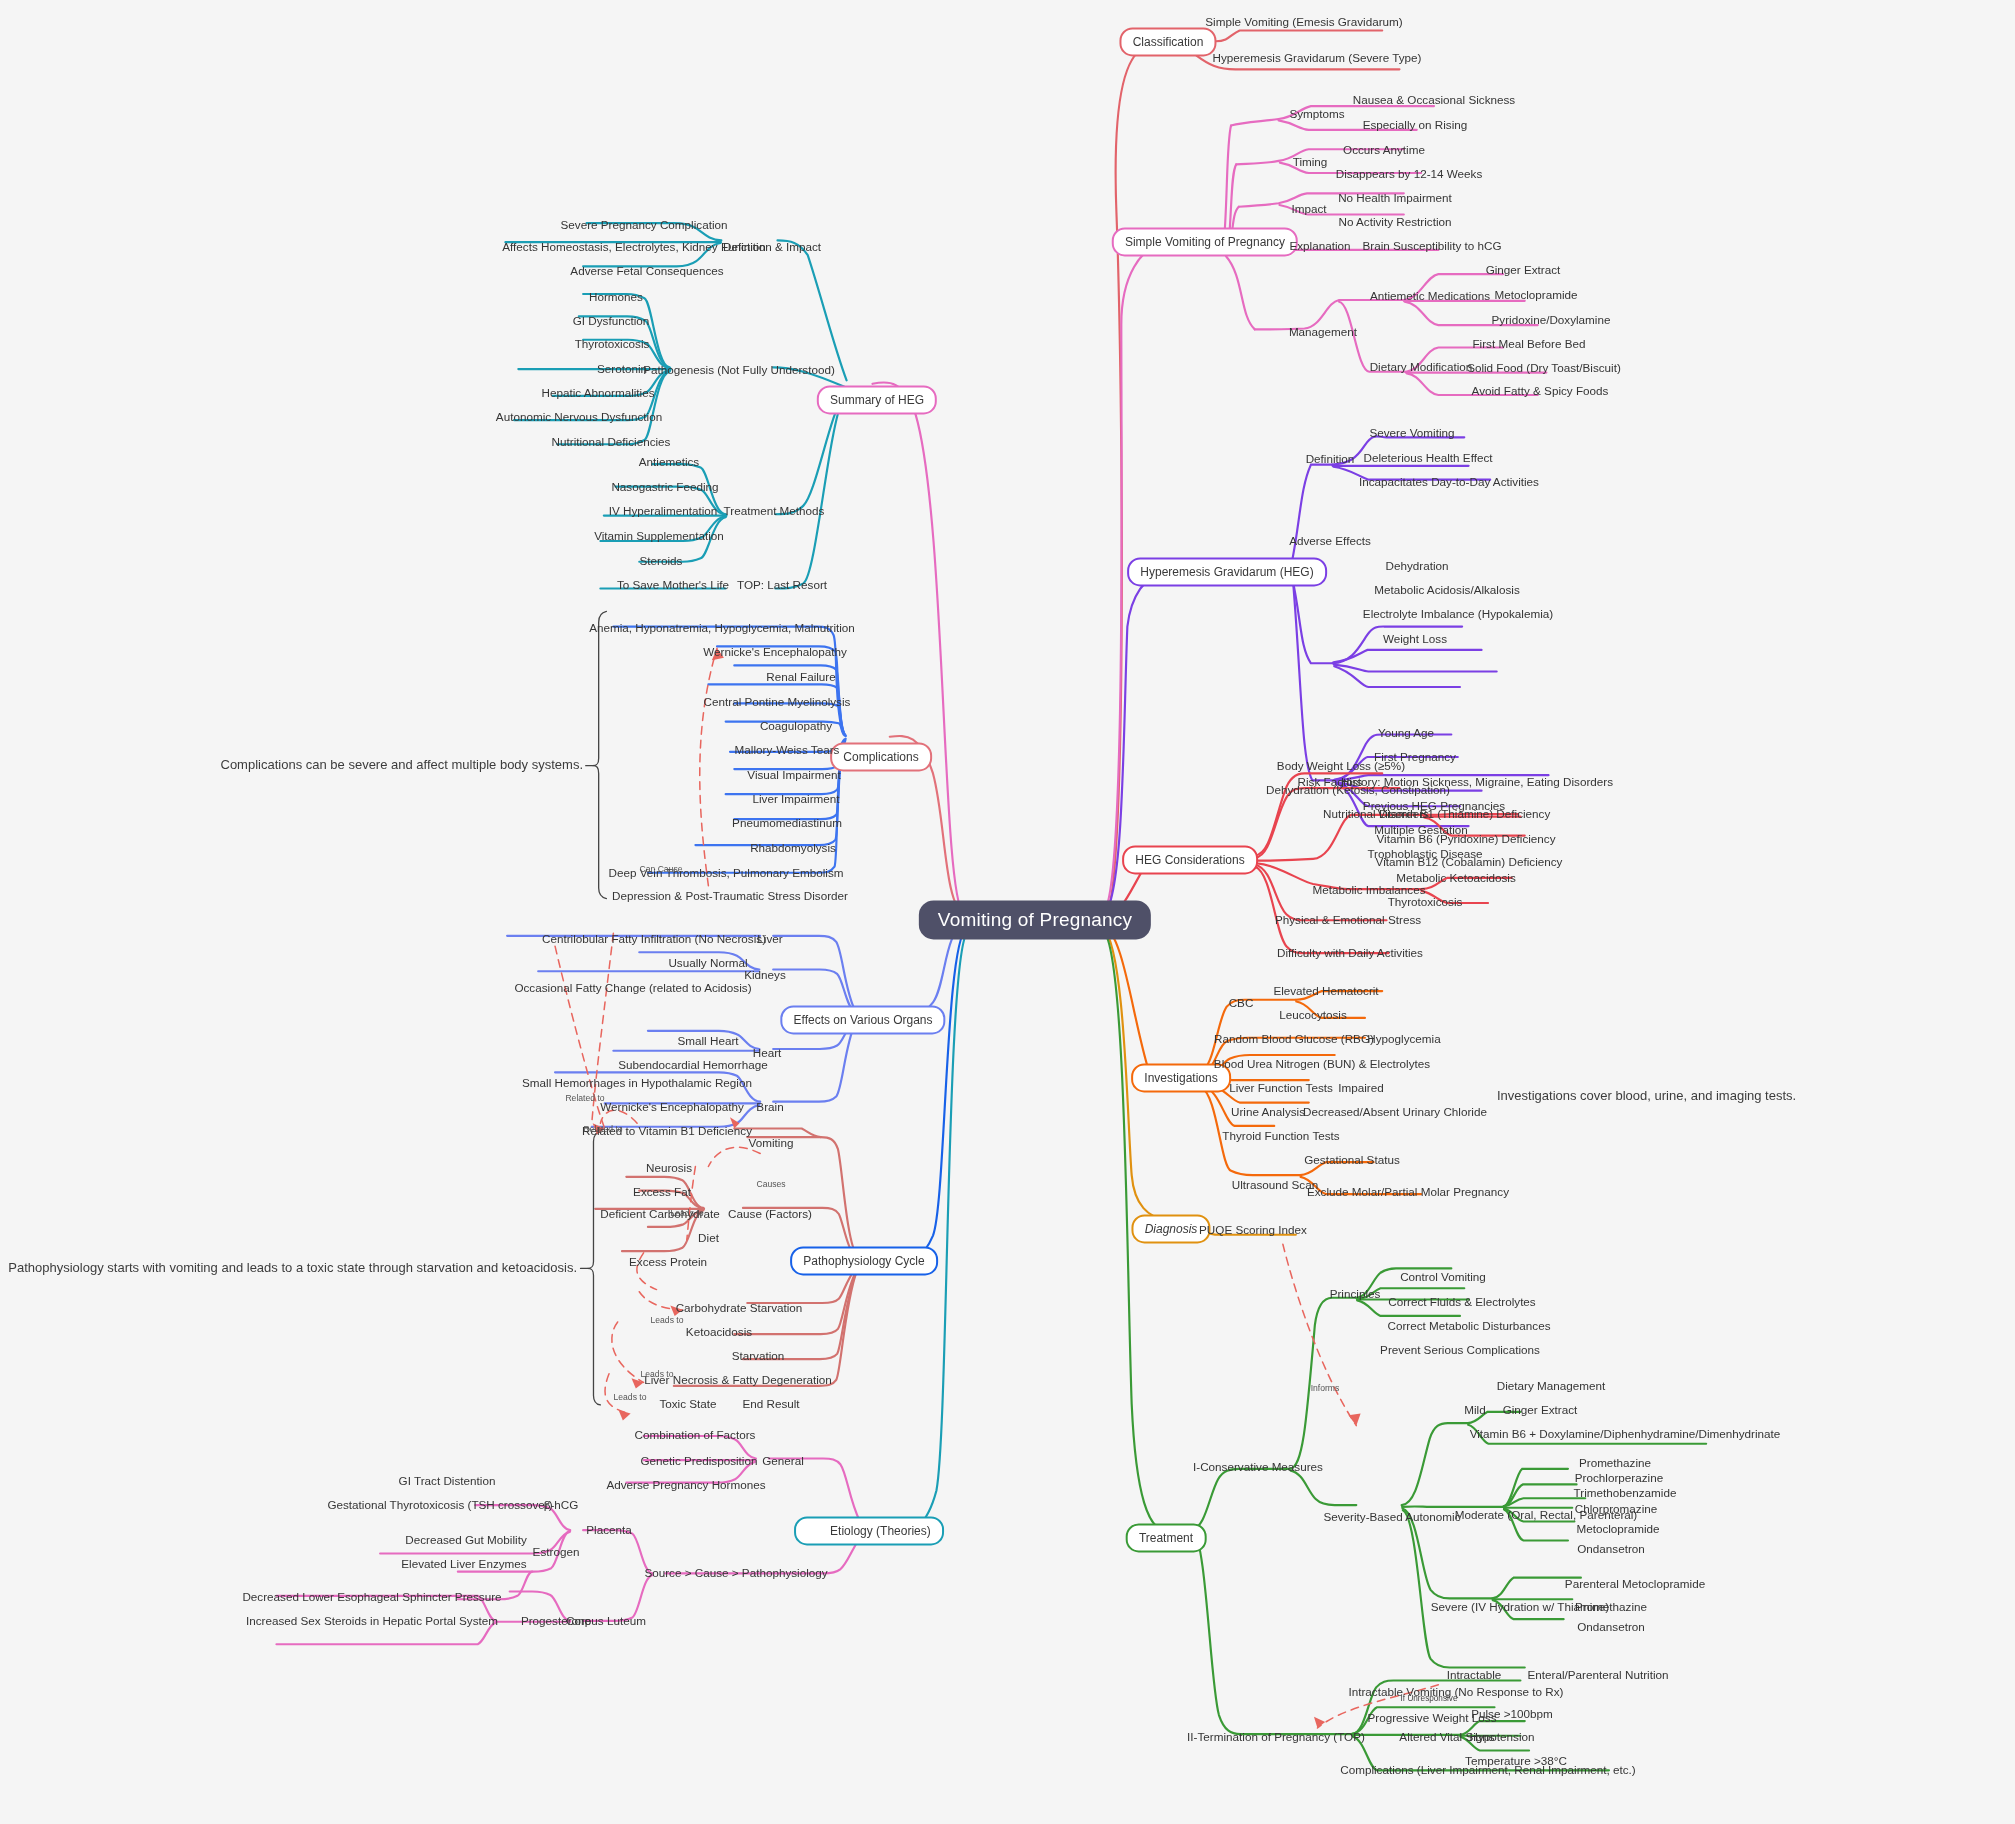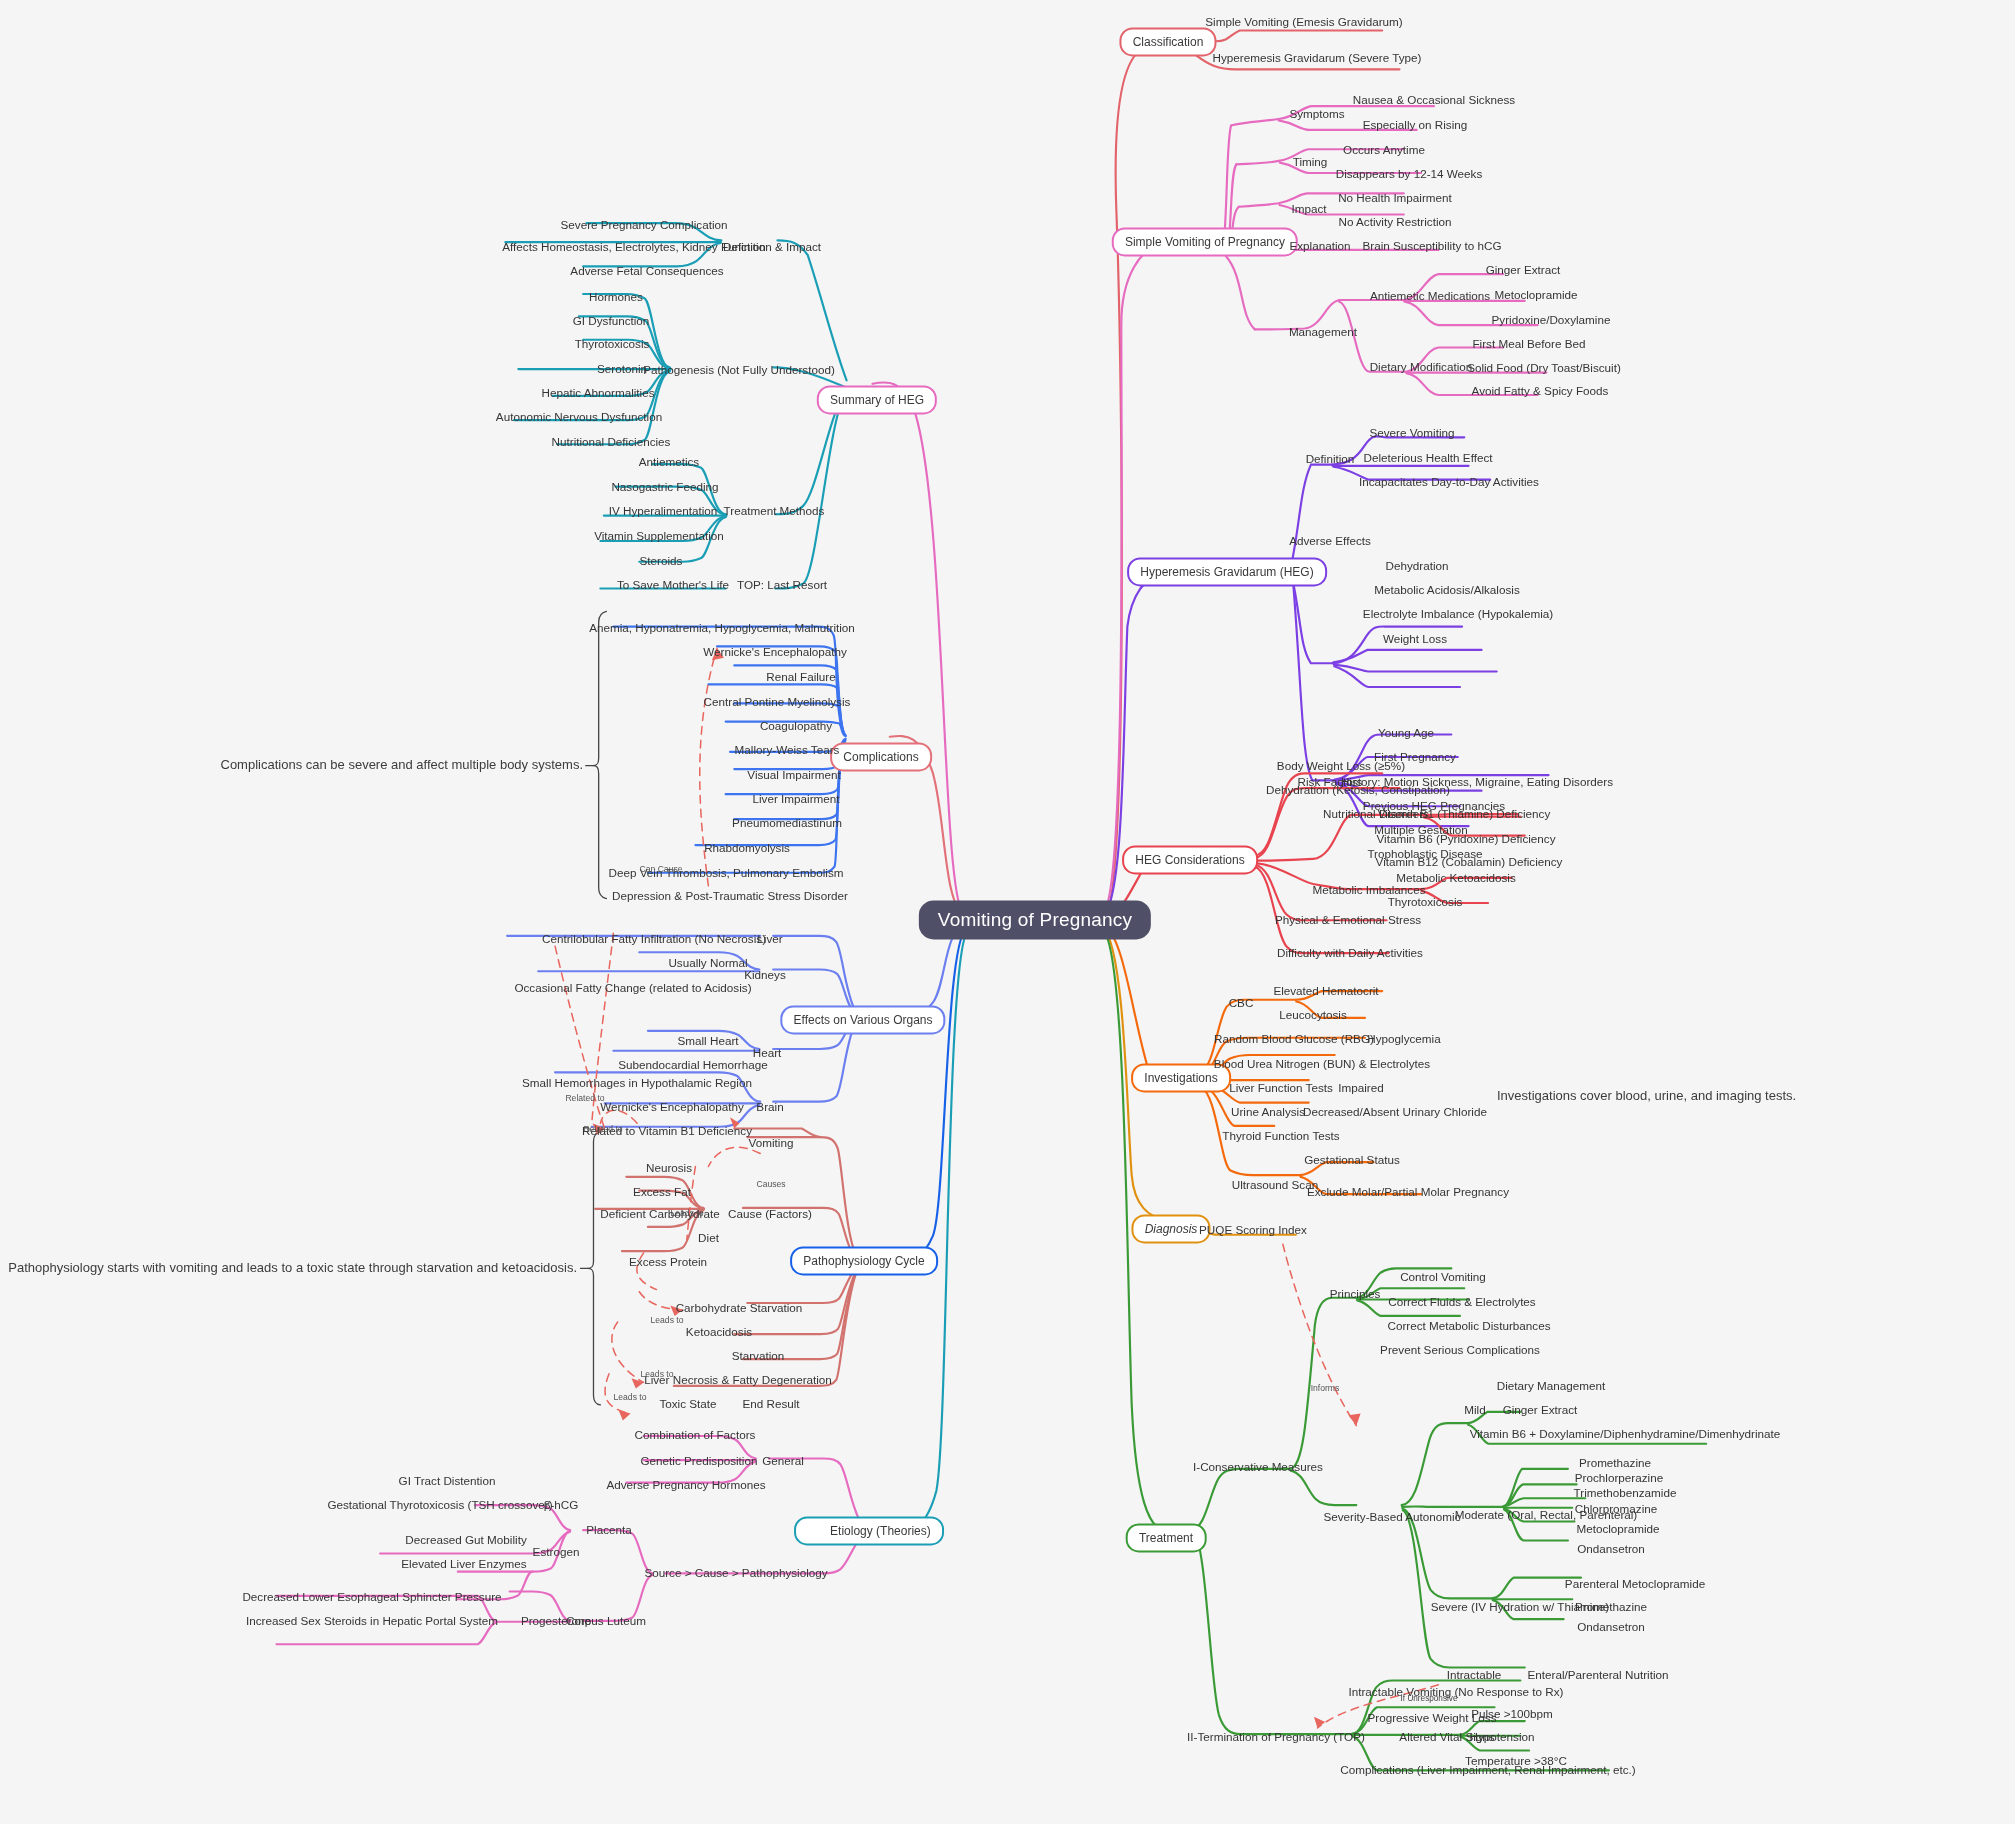--- a/index.html
+++ b/index.html
@@ -461,21 +461,21 @@
 <div class="node note left" style="left:583px;top:765px;">Complications can be severe and affect multiple body systems.</div>
 <div class="node lbl" style="left:722px;top:627px;">Anemia, Hyponatremia, Hypoglycemia, Malnutrition</div>
 <div class="node lbl" style="left:775px;top:651px;">Wernicke's Encephalopathy</div>
 <div class="node lbl" style="left:801px;top:676px;">Renal Failure</div>
 <div class="node lbl" style="left:777px;top:701px;">Central Pontine Myelinolysis</div>
 <div class="node lbl" style="left:796px;top:725px;">Coagulopathy</div>
 <div class="node lbl" style="left:787px;top:749px;">Mallory-Weiss Tears</div>
 <div class="node lbl" style="left:794px;top:774px;">Visual Impairment</div>
 <div class="node lbl" style="left:796px;top:798px;">Liver Impairment</div>
 <div class="node lbl" style="left:787px;top:822px;">Pneumomediastinum</div>
-<div class="node lbl" style="left:747px;top:847px;">Rhabdomyolysis</div>
+<div class="node lbl" style="left:793px;top:847px;">Rhabdomyolysis</div>
 <div class="node lbl" style="left:726px;top:872px;">Deep Vein Thrombosis, Pulmonary Embolism</div>
 <div class="node lbl" style="left:730px;top:895px;">Depression &amp; Post-Traumatic Stress Disorder</div>
 <div class="node lbl edge" style="left:661px;top:869px;">Can Cause</div>
 
 <div class="node l1 c-indigo" style="left:863px;top:1020px;">Effects on Various Organs</div>
 <div class="node lbl" style="left:770px;top:938px;">Liver</div>
 <div class="node lbl" style="left:654px;top:938px;">Centrilobular Fatty Infiltration (No Necrosis)</div>
 <div class="node lbl" style="left:765px;top:974px;">Kidneys</div>
 <div class="node lbl" style="left:708px;top:962px;">Usually Normal</div>
 <div class="node lbl" style="left:633px;top:987px;">Occasional Fatty Change (related to Acidosis)</div>

